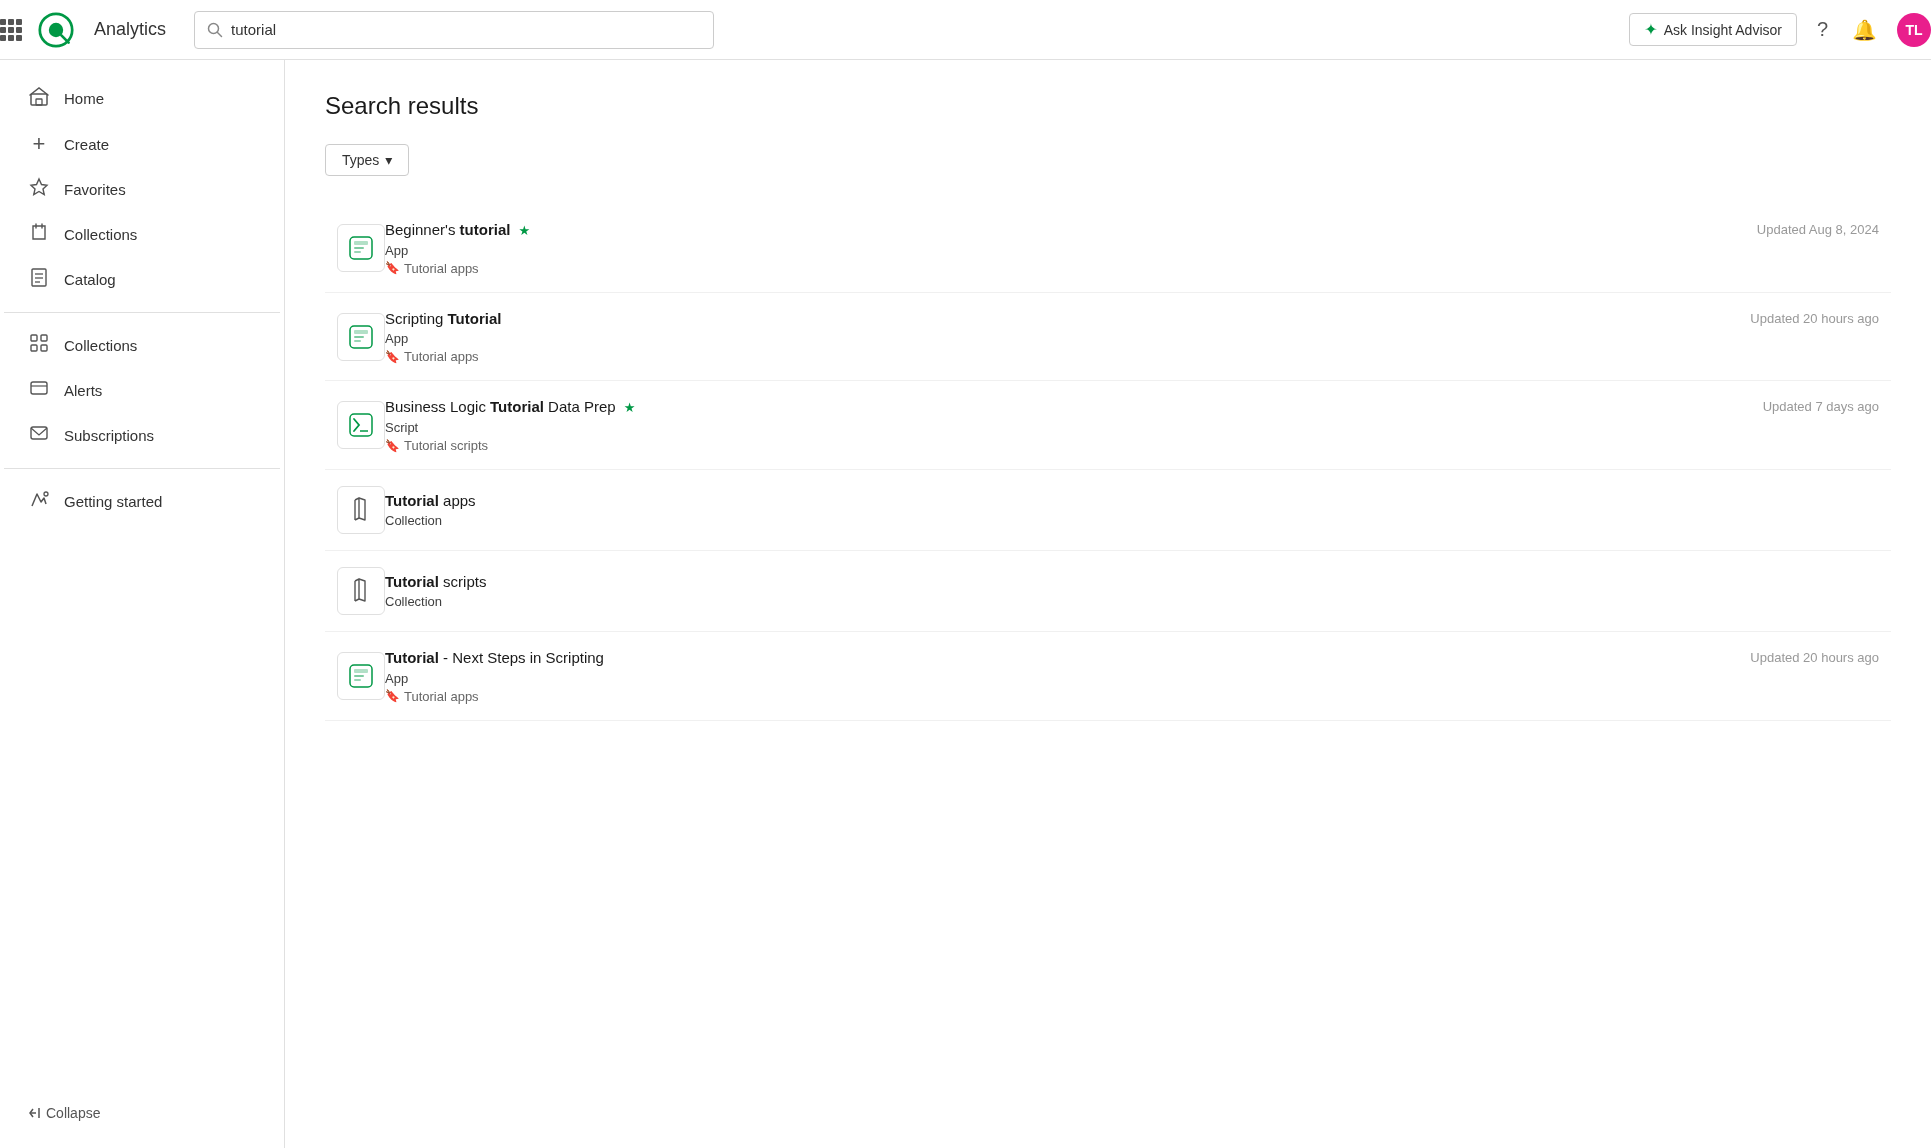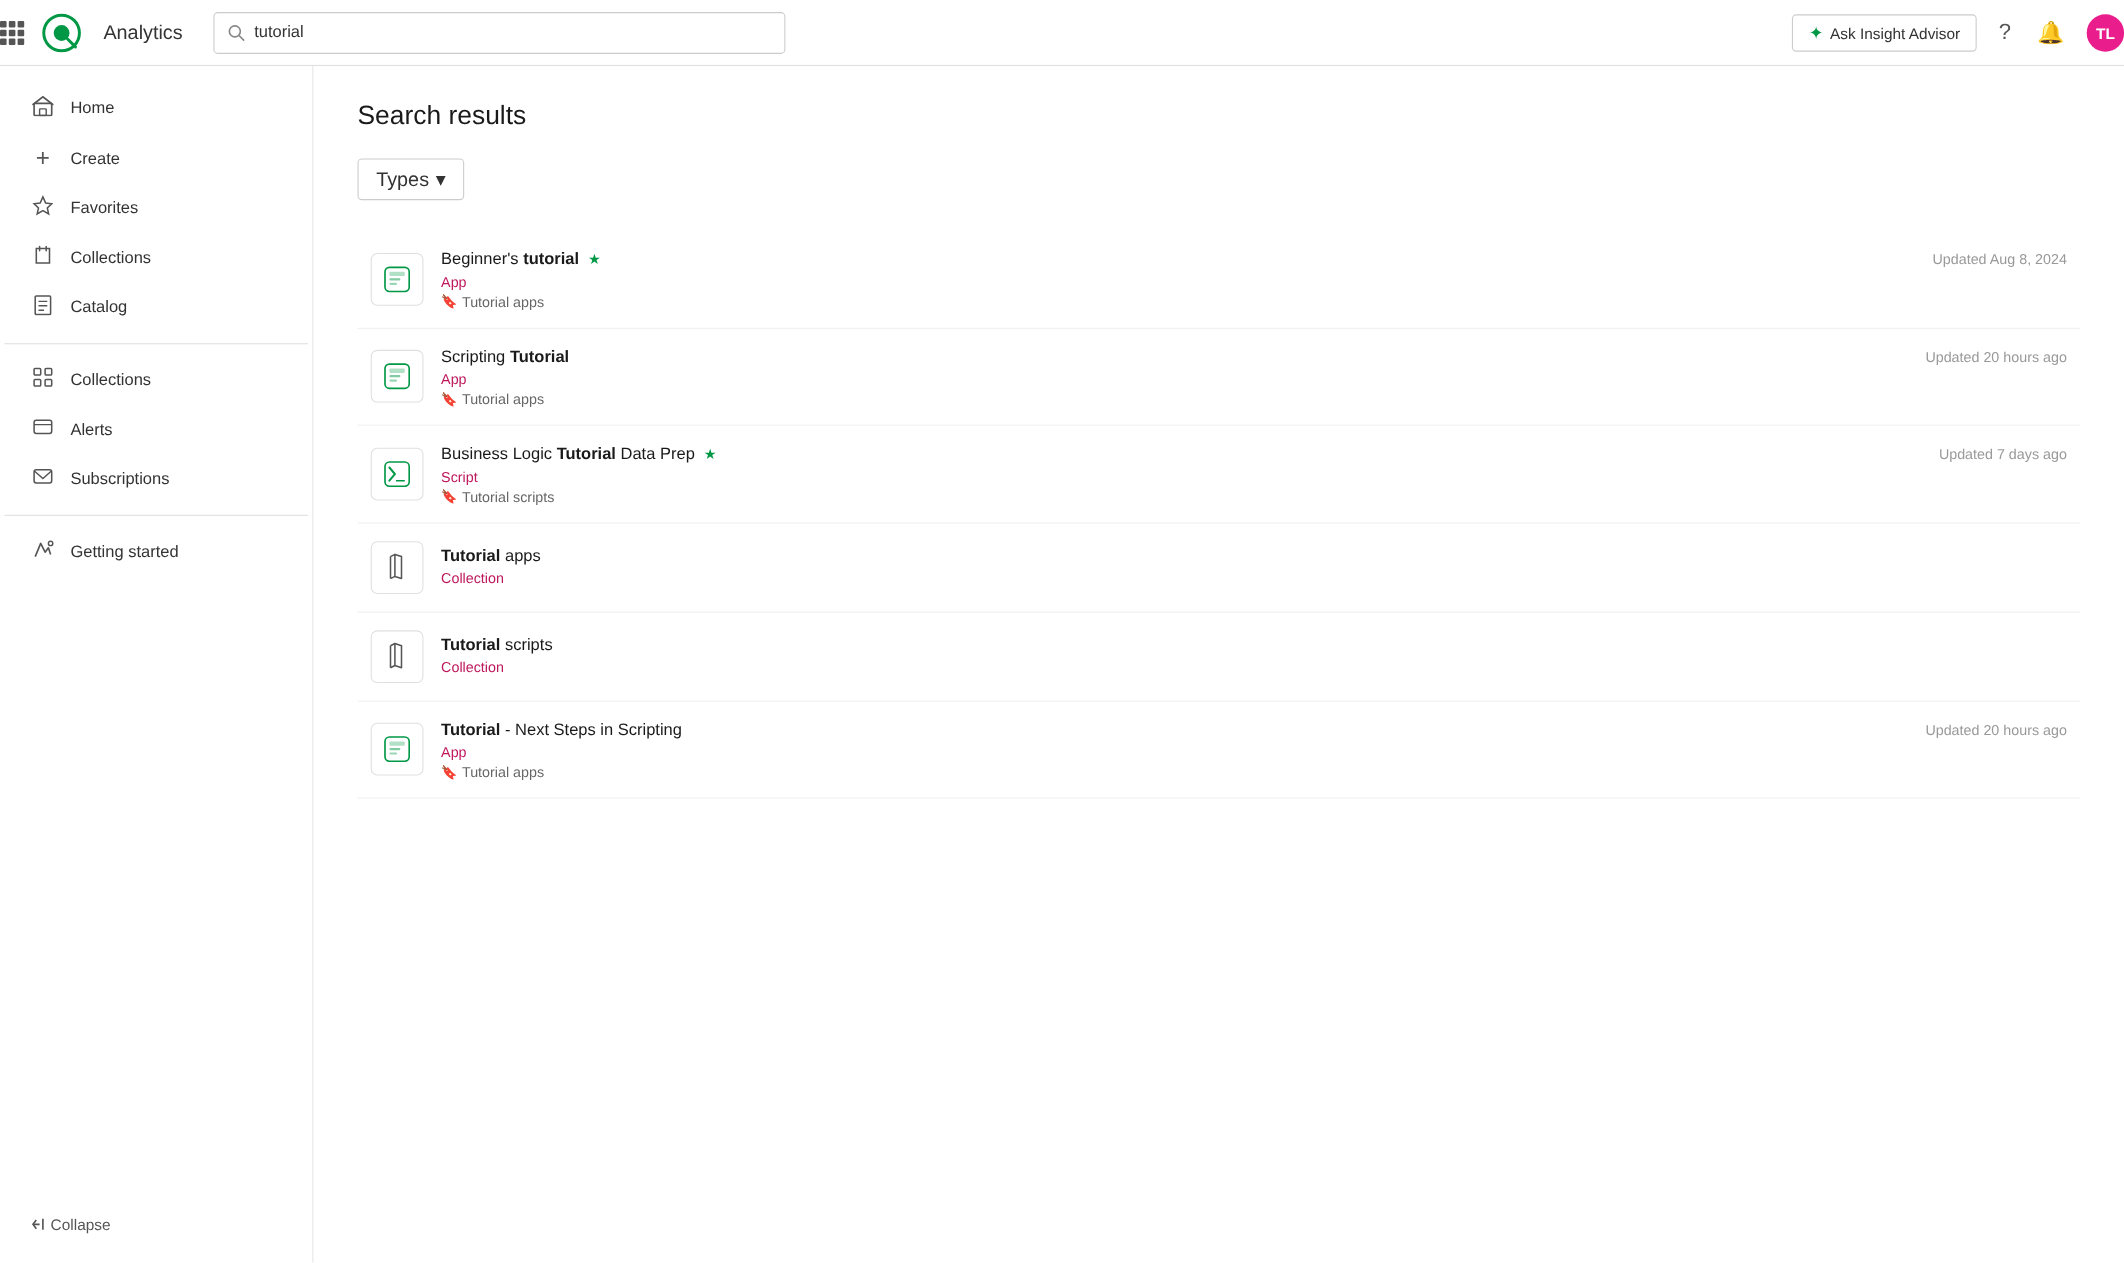--- a/index.html
+++ b/index.html
@@ -45,42 +45,42 @@
     .sidebar-divider { border: none; border-top: 1px solid #e0e0e0; margin: 10px 0; }
     .sidebar-bottom { margin-top: auto; padding: 10px 24px; }
     .collapse-btn { display: flex; align-items: center; gap: 0; cursor: pointer; color: #555; font-size: 14px; }
 
     
     .content { flex: 1; padding: 32px 40px; overflow-y: auto; background: #fff; }
     .page-title { font-size: 24px; font-weight: 400; color: #1a1a1a; margin-bottom: 24px; }
 
     .types-btn {
       display: flex; align-items: center; gap: 6px; border: 1px solid #ccc; border-radius: 4px;
-      padding: 7px 16px; cursor: pointer; font-size: 18px; background: #fff; color: #333; margin-bottom: 28px;
+      padding: 7px 16px; cursor: pointer; font-size: 14px; background: #fff; color: #333; margin-bottom: 28px;
     }
 
     
     .result-list { display: flex; flex-direction: column; gap: 0; }
     .result-item {
       display: flex; align-items: center; padding: 16px 12px; border-bottom: 1px solid #f0f0f0;
-      cursor: pointer; gap: 16px;
+      cursor: pointer; gap: 0;
     }
     .result-icon {
       width: 48px; height: 48px; border-radius: 6px; border: 1px solid #e0e0e0;
       display: flex; align-items: center; justify-content: center; flex-shrink: 0; background: #fff;
     }
     .result-icon svg { width: 28px; height: 28px; }
     .result-info { flex: 1; }
     .result-title { font-size: 15px; color: #1a1a1a; margin-bottom: 3px; line-height: 1.3; }
     .result-title .highlight { font-weight: 700; color: #1a1a1a; }
     .result-title .star { color: #009845; font-size: 13px; margin-left: 4px; }
     .result-sub { font-size: 13px; color: #666; }
     .result-sub .collection-link { display: flex; align-items: center; gap: 4px; color: #666; font-size: 13px; margin-top: 3px; }
     .result-sub .coll-icon { font-size: 12px; }
-    .result-type { font-size: 13px; color: #be185d; margin-bottom: 2px; }
+    .result-type { font-size: 13px; color: #404040; margin-bottom: 2px; }
     .result-date { font-size: 13px; color: #999; white-space: nowrap; margin-left: auto; align-self: flex-start; padding-top: 2px; text-align: right; }
   </style>
 </head>
 <body>
 
 <div class="topbar">
   <div class="grid-icon">
     <span></span>
       <span></span>
       <span></span>

